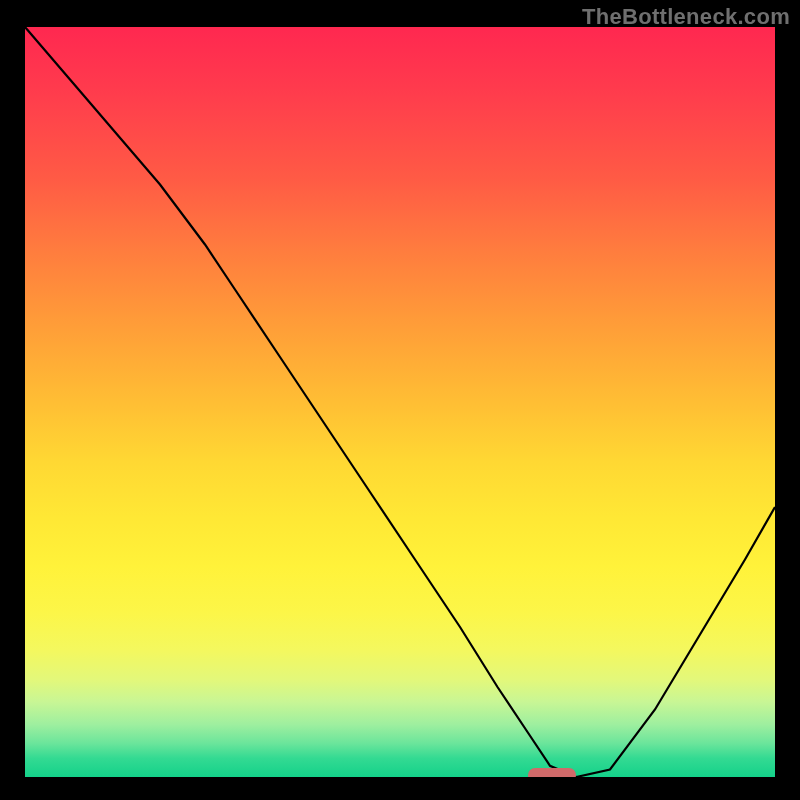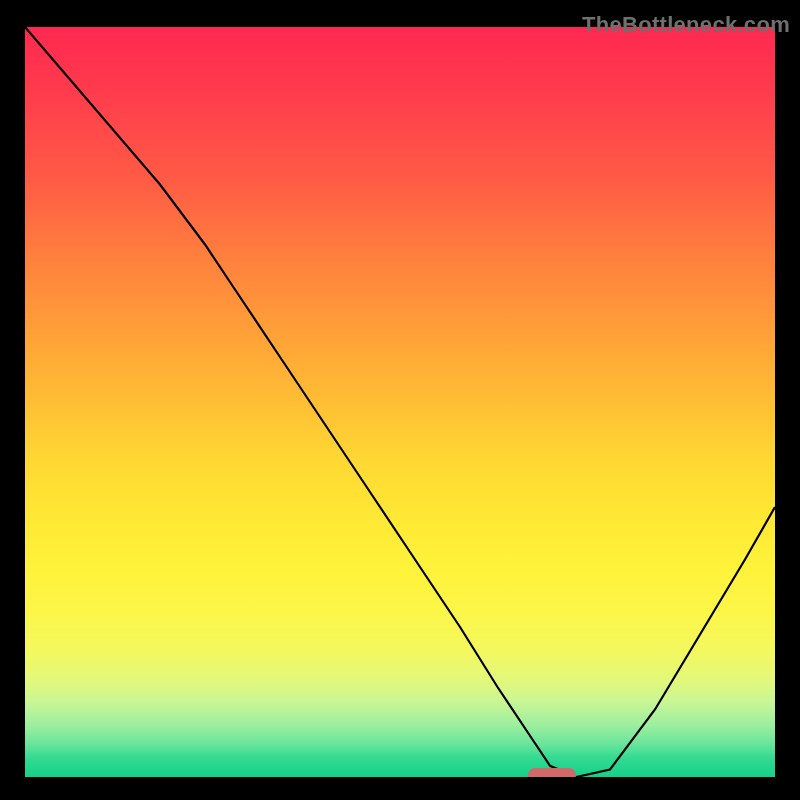--- a/index.html
+++ b/index.html
@@ -12,21 +12,21 @@
     font-family: Arial, Helvetica, sans-serif;
   }
   .frame {
     position: relative;
     width: 800px;
     height: 800px;
     background: #000;
   }
   .watermark {
     position: absolute;
-    top: 12px;
+    top: 4px;
     right: 10px;
     color: #6f6f6f;
     font-size: 22px;
     font-weight: 600;
     letter-spacing: 0.3px;
     z-index: 10;
   }
   .plot-area {
     position: absolute;
     left: 25px;

